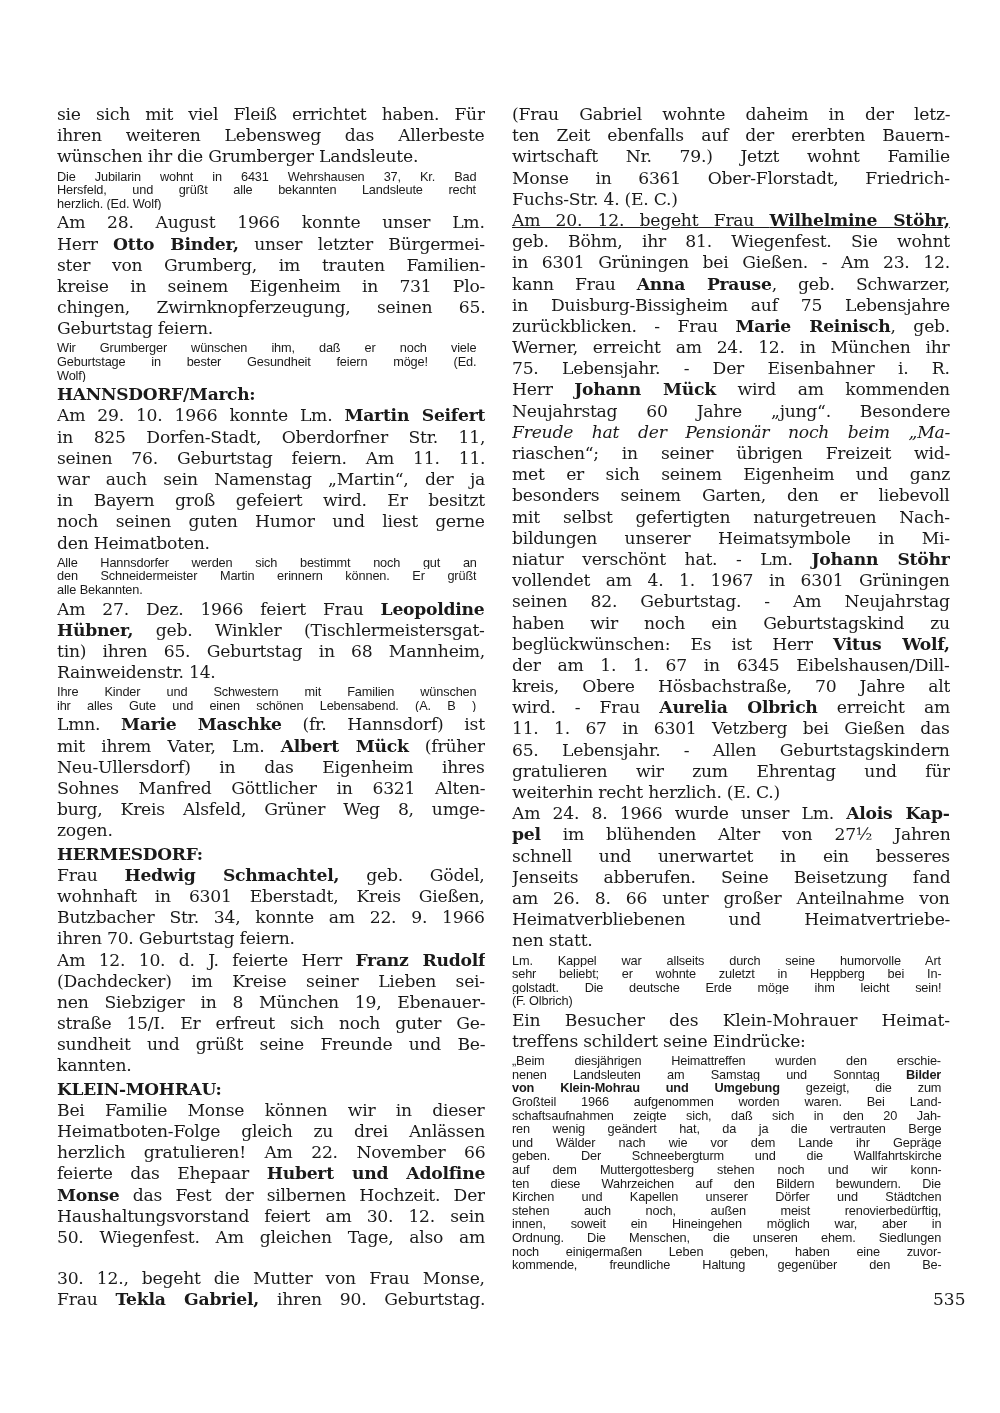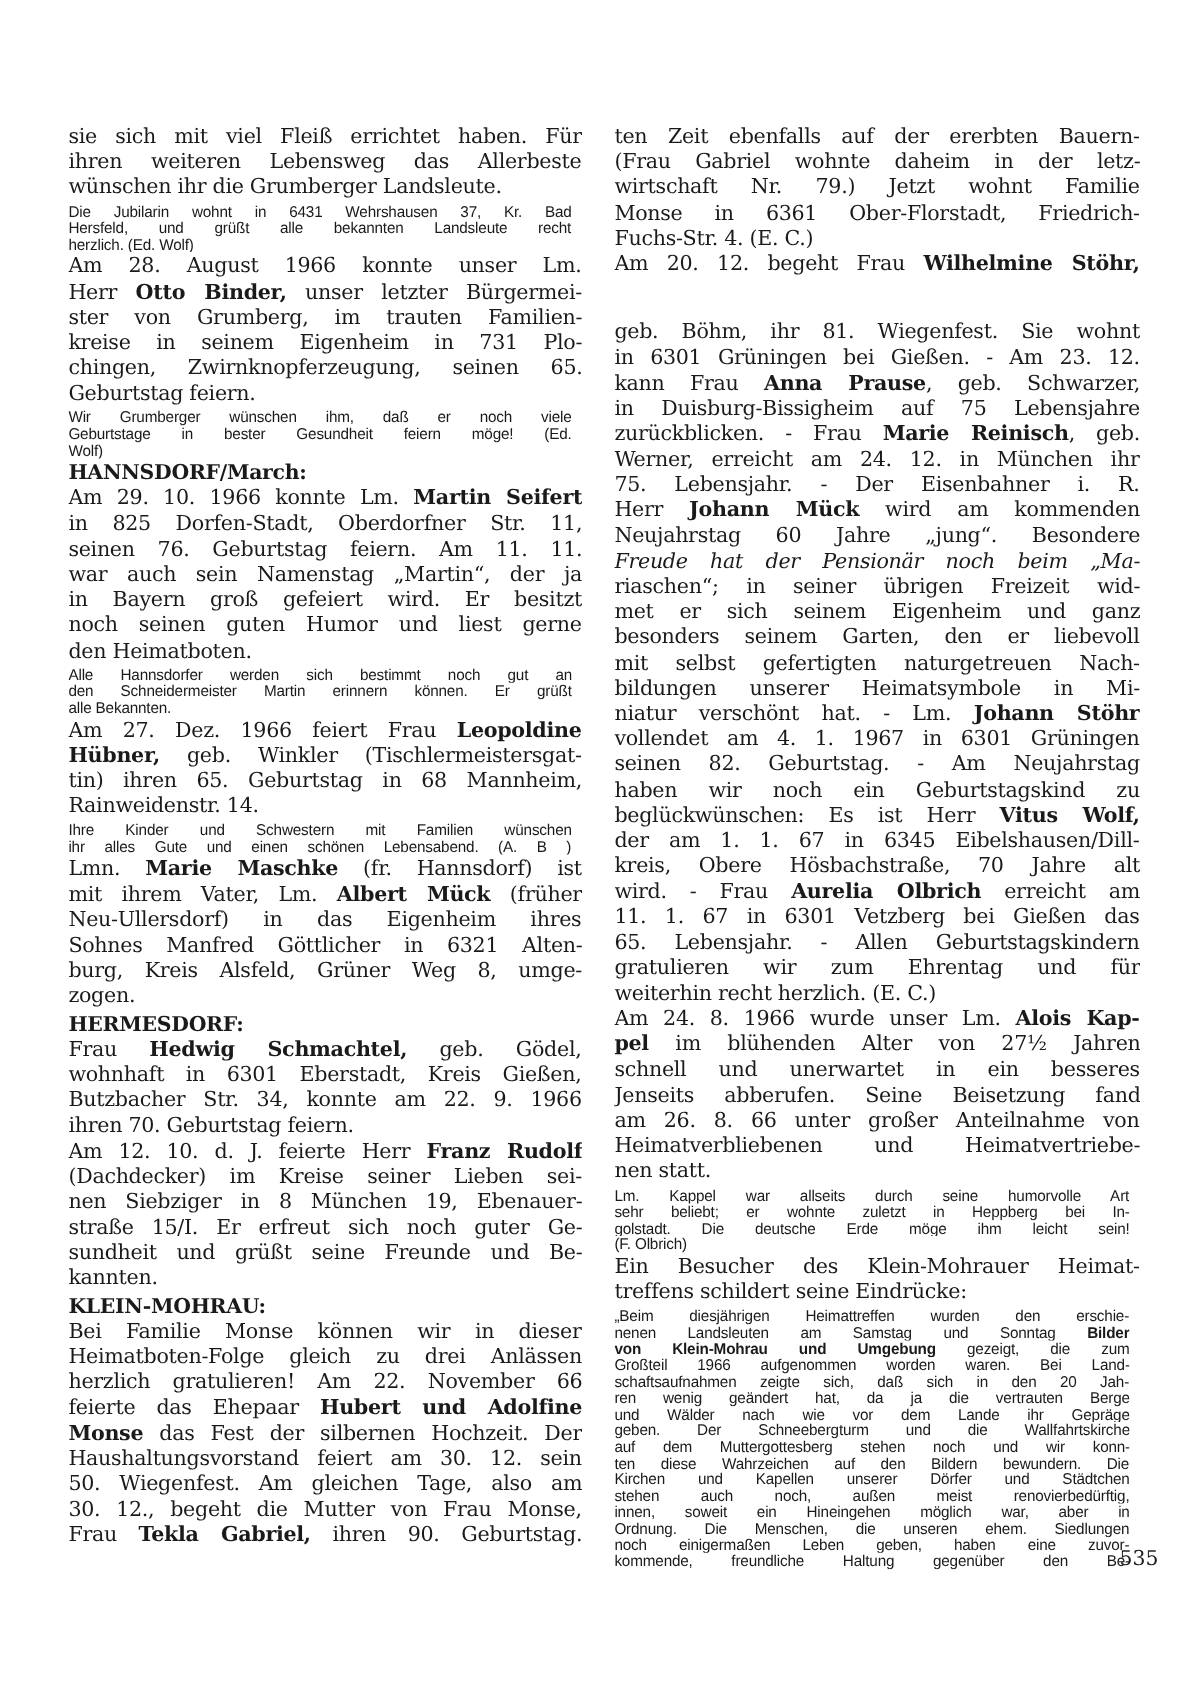--- a/index.html
+++ b/index.html
@@ -96,31 +96,31 @@
       <div class="ln" style="white-space: nowrap; display: block; word-spacing: 11.1667px; text-align: left; text-align-last: left;"><span class="seg">sundheit und grüßt seine Freunde und Be-</span></div>
       <div class="ln last"><span class="seg">kannten.</span></div>
       <div class="ln heading"><span class="seg bold">KLEIN-MOHRAU:</span></div>
       <div class="ln" style="white-space: nowrap; display: block; word-spacing: 15.1667px; text-align: left; text-align-last: left;"><span class="seg">Bei Familie Monse können wir in dieser</span></div>
       <div class="ln" style="white-space: nowrap; display: block; word-spacing: 15.75px; text-align: left; text-align-last: left;"><span class="seg">Heimatboten-Folge gleich zu drei Anlässen</span></div>
       <div class="ln" style="white-space: nowrap; display: block; word-spacing: 13.4px; text-align: left; text-align-last: left;"><span class="seg">herzlich gratulieren! Am 22. November 66</span></div>
       <div class="ln" style="white-space: nowrap; display: block; word-spacing: 12.4px; text-align: left; text-align-last: left;"><span class="seg">feierte das Ehepaar </span><span class="seg bold">Hubert und Adolfine</span></div>
       <div class="ln" style="white-space: nowrap; display: block; word-spacing: 8.16667px; text-align: left; text-align-last: left;"><span class="seg bold">Monse</span><span class="seg"> das Fest der silbernen Hochzeit. Der</span></div>
       <div class="ln" style="white-space: nowrap; display: block; word-spacing: 10px; text-align: left; text-align-last: left;"><span class="seg">Haushaltungsvorstand feiert am 30. 12. sein</span></div>
       <div class="ln" style="white-space: nowrap; display: block; word-spacing: 10.6667px; text-align: left; text-align-last: left;"><span class="seg">50. Wiegenfest. Am gleichen Tage, also am</span></div>
-      <div class="ln" style="white-space: nowrap; display: block; word-spacing: 8px; text-align: left; text-align-last: left;"><span class="seg">30. 12., begeht die Mutter von Frau Monse,</span></div>
+      <div class="ln" style="white-space: nowrap; display: block; word-spacing: 8px; text-align: left; text-align-last: left; margin-top: 20px;"><span class="seg">30. 12., begeht die Mutter von Frau Monse,</span></div>
       <div class="ln" style="white-space: nowrap; display: block; word-spacing: 12.8px; text-align: left; text-align-last: left;"><span class="seg">Frau </span><span class="seg bold">Tekla Gabriel,</span><span class="seg"> ihren 90. Geburtstag.</span></div>
     </div>
   <div class="col col-right" id="col-right">
+      <div class="ln" style="white-space: nowrap; display: block; word-spacing: 15.1667px; text-align: left; text-align-last: left;"><span class="seg">(Frau Gabriel wohnte daheim in der letz-</span></div>
       <div class="ln" style="white-space: nowrap; display: block; word-spacing: 12px; text-align: left; text-align-last: left;"><span class="seg">ten Zeit ebenfalls auf der ererbten Bauern-</span></div>
-      <div class="ln" style="white-space: nowrap; display: block; word-spacing: 15.1667px; text-align: left; text-align-last: left;"><span class="seg">(Frau Gabriel wohnte daheim in der letz-</span></div>
       <div class="ln" style="white-space: nowrap; display: block; word-spacing: 22.6px; text-align: left; text-align-last: left;"><span class="seg">wirtschaft Nr. 79.) Jetzt wohnt Familie</span></div>
       <div class="ln" style="white-space: nowrap; display: block; word-spacing: 21.5px; text-align: left; text-align-last: left;"><span class="seg">Monse in 6361 Ober-Florstadt, Friedrich-</span></div>
       <div class="ln last"><span class="seg">Fuchs-Str. 4. (E. C.)</span></div>
-      <div class="ln" style="white-space: nowrap; display: block; word-spacing: 10.1667px; text-align: right; text-align-last: left;"><span class="seg">Am 20. 12. begeht Frau </span><span class="seg bold">Wilhelmine Stöhr,</span></div>
-      <div class="ln" style="white-space: nowrap; display: block; word-spacing: 14.1667px; text-align: center; text-align-last: left; margin-top: 36px;"><span class="seg">geb. Böhm, ihr 81. Wiegenfest. Sie wohnt</span></div>
+      <div class="ln" style="white-space: nowrap; display: block; word-spacing: 10.1667px; text-align: right; text-align-last: left; text-decoration: underline;"><span class="seg">Am 20. 12. begeht Frau </span><span class="seg bold">Wilhelmine Stöhr,</span></div>
+      <div class="ln" style="white-space: nowrap; display: block; word-spacing: 14.1667px; text-align: center; text-align-last: left;"><span class="seg">geb. Böhm, ihr 81. Wiegenfest. Sie wohnt</span></div>
       <div class="ln" style="white-space: nowrap; display: block; word-spacing: 8.5px; text-align: left; text-align-last: left;"><span class="seg">in 6301 Grüningen bei Gießen. - Am 23. 12.</span></div>
       <div class="ln" style="white-space: nowrap; display: block; word-spacing: 16px; text-align: left; text-align-last: left;"><span class="seg">kann Frau </span><span class="seg bold">Anna Prause</span><span class="seg">, geb. Schwarzer,</span></div>
       <div class="ln" style="white-space: nowrap; display: block; word-spacing: 17.75px; text-align: left; text-align-last: left;"><span class="seg">in Duisburg-Bissigheim auf 75 Lebensjahre</span></div>
       <div class="ln" style="white-space: nowrap; display: block; word-spacing: 12.4px; text-align: left; text-align-last: left;"><span class="seg">zurückblicken. - Frau </span><span class="seg bold">Marie Reinisch</span><span class="seg">, geb.</span></div>
       <div class="ln" style="white-space: nowrap; display: block; word-spacing: 9.71429px; text-align: left; text-align-last: left;"><span class="seg">Werner, erreicht am 24. 12. in München ihr</span></div>
       <div class="ln" style="white-space: nowrap; display: block; word-spacing: 18.1667px; text-align: left; text-align-last: left;"><span class="seg">75. Lebensjahr. - Der Eisenbahner i. R.</span></div>
       <div class="ln" style="white-space: nowrap; display: block; word-spacing: 16.4px; text-align: left; text-align-last: left;"><span class="seg">Herr </span><span class="seg bold">Johann Mück</span><span class="seg"> wird am kommenden</span></div>
       <div class="ln" style="white-space: nowrap; display: block; word-spacing: 23.75px; text-align: left; text-align-last: left;"><span class="seg">Neujahrstag 60 Jahre „jung“. Besondere</span></div>
       <div class="ln" style="white-space: nowrap; display: block; word-spacing: 13.5px; text-align: left; text-align-last: left; font-style: italic;"><span class="seg">Freude hat der Pensionär noch beim „Ma-</span></div>
       <div class="ln" style="white-space: nowrap; display: block; word-spacing: 17.8px; text-align: left; text-align-last: left;"><span class="seg">riaschen“; in seiner übrigen Freizeit wid-</span></div>

